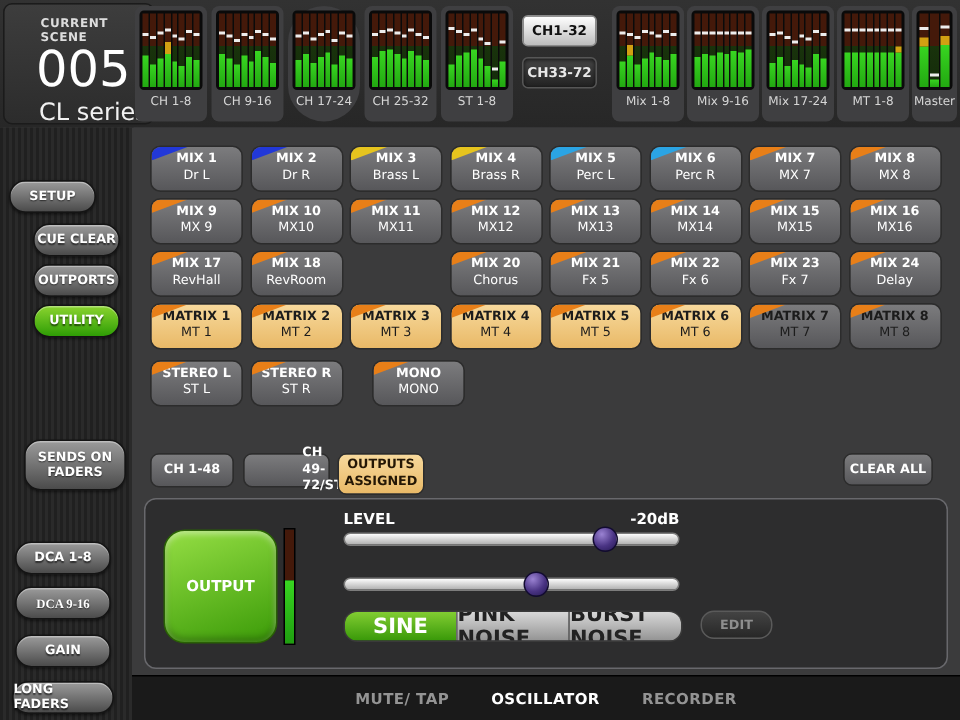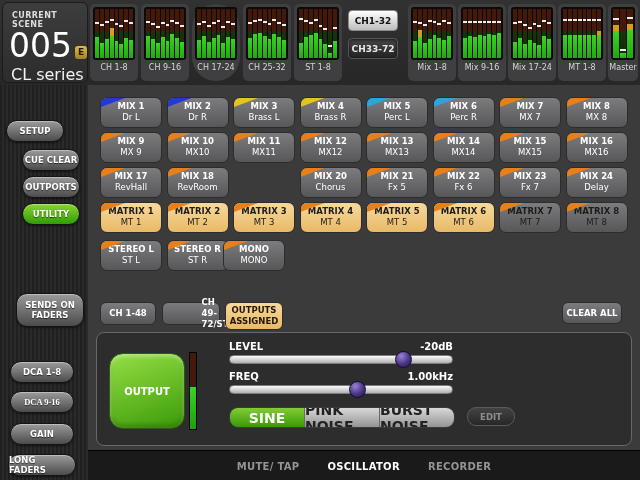--- a/index.html
+++ b/index.html
@@ -1,21 +1,21 @@
 <!DOCTYPE html>
 <html><head>
 <meta charset="utf-8">
 <style>
   html,body{margin:0;padding:0;}
   body{width:640px;height:480px;position:relative;overflow:hidden;background:#3b3b3c;
        font-family:"DejaVu Sans","Liberation Sans",sans-serif;color:#fff;}
   
   .topbar{position:absolute;left:0;top:0;width:640px;height:85px;background:linear-gradient(#323232,#272727);}
   .scene{position:absolute;left:2px;top:2px;width:84px;height:79px;background:linear-gradient(#3d3d3d,#2c2c2c);
-         border:1px solid #1b1b1b;border-radius:6px;}
+         border:1px solid #1b1b1b;border-radius:6px;padding-left:15px;}
   .scene-label{font-size:8px;font-weight:bold;color:#ddd;letter-spacing:.4px;margin:8px 0 0 9px;}
   .scene-numrow{display:flex;align-items:flex-end;margin:0 0 0 6px;}
   .scene-number{font-size:33px;line-height:33px;color:#fff;}
   .scene-badge{width:13px;height:13px;border-radius:3px;background:linear-gradient(#dcbe3c,#a3831a);
                color:#1a1a1a;font-size:9px;font-weight:bold;text-align:center;line-height:13px;margin:0 0 3px 3px;}
   .scene-model{font-size:16px;color:#f2f2f2;margin:3px 0 0 8px;}
   .mchip{position:absolute;top:4px;width:48px;height:77px;background:#3f3f41;border-radius:5px;}
   .mchip.narrow{width:30px;}
   .mbox{margin:3px auto 0;width:42px;height:53px;background:#0a0a0a;border-radius:3px;padding:2px;
         display:flex;gap:1px;box-sizing:border-box;}
@@ -647,21 +647,21 @@
       <div class="gbtn" style="left: 12px; top: 155px;">
         <div class="corner" style="background: rgb(232, 127, 24);"></div>
         <div class="gl1">STEREO L</div>
         <div class="gl2">ST L</div>
       </div>
       <div class="gbtn" style="left: 78.5px; top: 155px;">
         <div class="corner" style="background: rgb(232, 127, 24);"></div>
         <div class="gl1">STEREO R</div>
         <div class="gl2">ST R</div>
       </div>
-      <div class="gbtn" style="left: 135px; top: 155px;">
+      <div class="gbtn" style="left: 160px; top: 155px;">
         <div class="corner" style="background: rgb(232, 127, 24);"></div>
         <div class="gl1">MONO</div>
         <div class="gl2">MONO</div>
       </div>
     </div>
   <div style="position:absolute;left:0;top:0;width:552px;height:0;">
       <div class="fbtn" style="left: 12px; width: 56px; height: 23px;">
         <div>CH 1-48</div>
       </div>
       <div class="fbtn" style="left: 74px; width: 58px; height: 23px; padding-left: 48px;">
@@ -681,24 +681,20 @@
     </div>
 
     <div class="srow" style="top:8px;">
       <span>LEVEL</span>
       <span>-20dB</span>
     </div>
     <div class="track" style="top:22px;">
       <div class="thumb" style="left: calc(78% - 8px);"></div>
     </div>
 
-    <div class="srow" style="top:38px;">
-      <span>FREQ</span>
-      <span>1.00kHz</span>
-    </div>
     <div class="track" style="top:52px;">
       <div class="thumb" style="left: calc(57% - 8px);"></div>
     </div>
 
     <div class="wavegroup">
         <div class="wavebtn active">SINE</div>
         <div class="wavebtn">PINK NOISE</div>
         <div class="wavebtn">BURST NOISE</div>
       </div>
     <div class="editbtn">EDIT</div>

